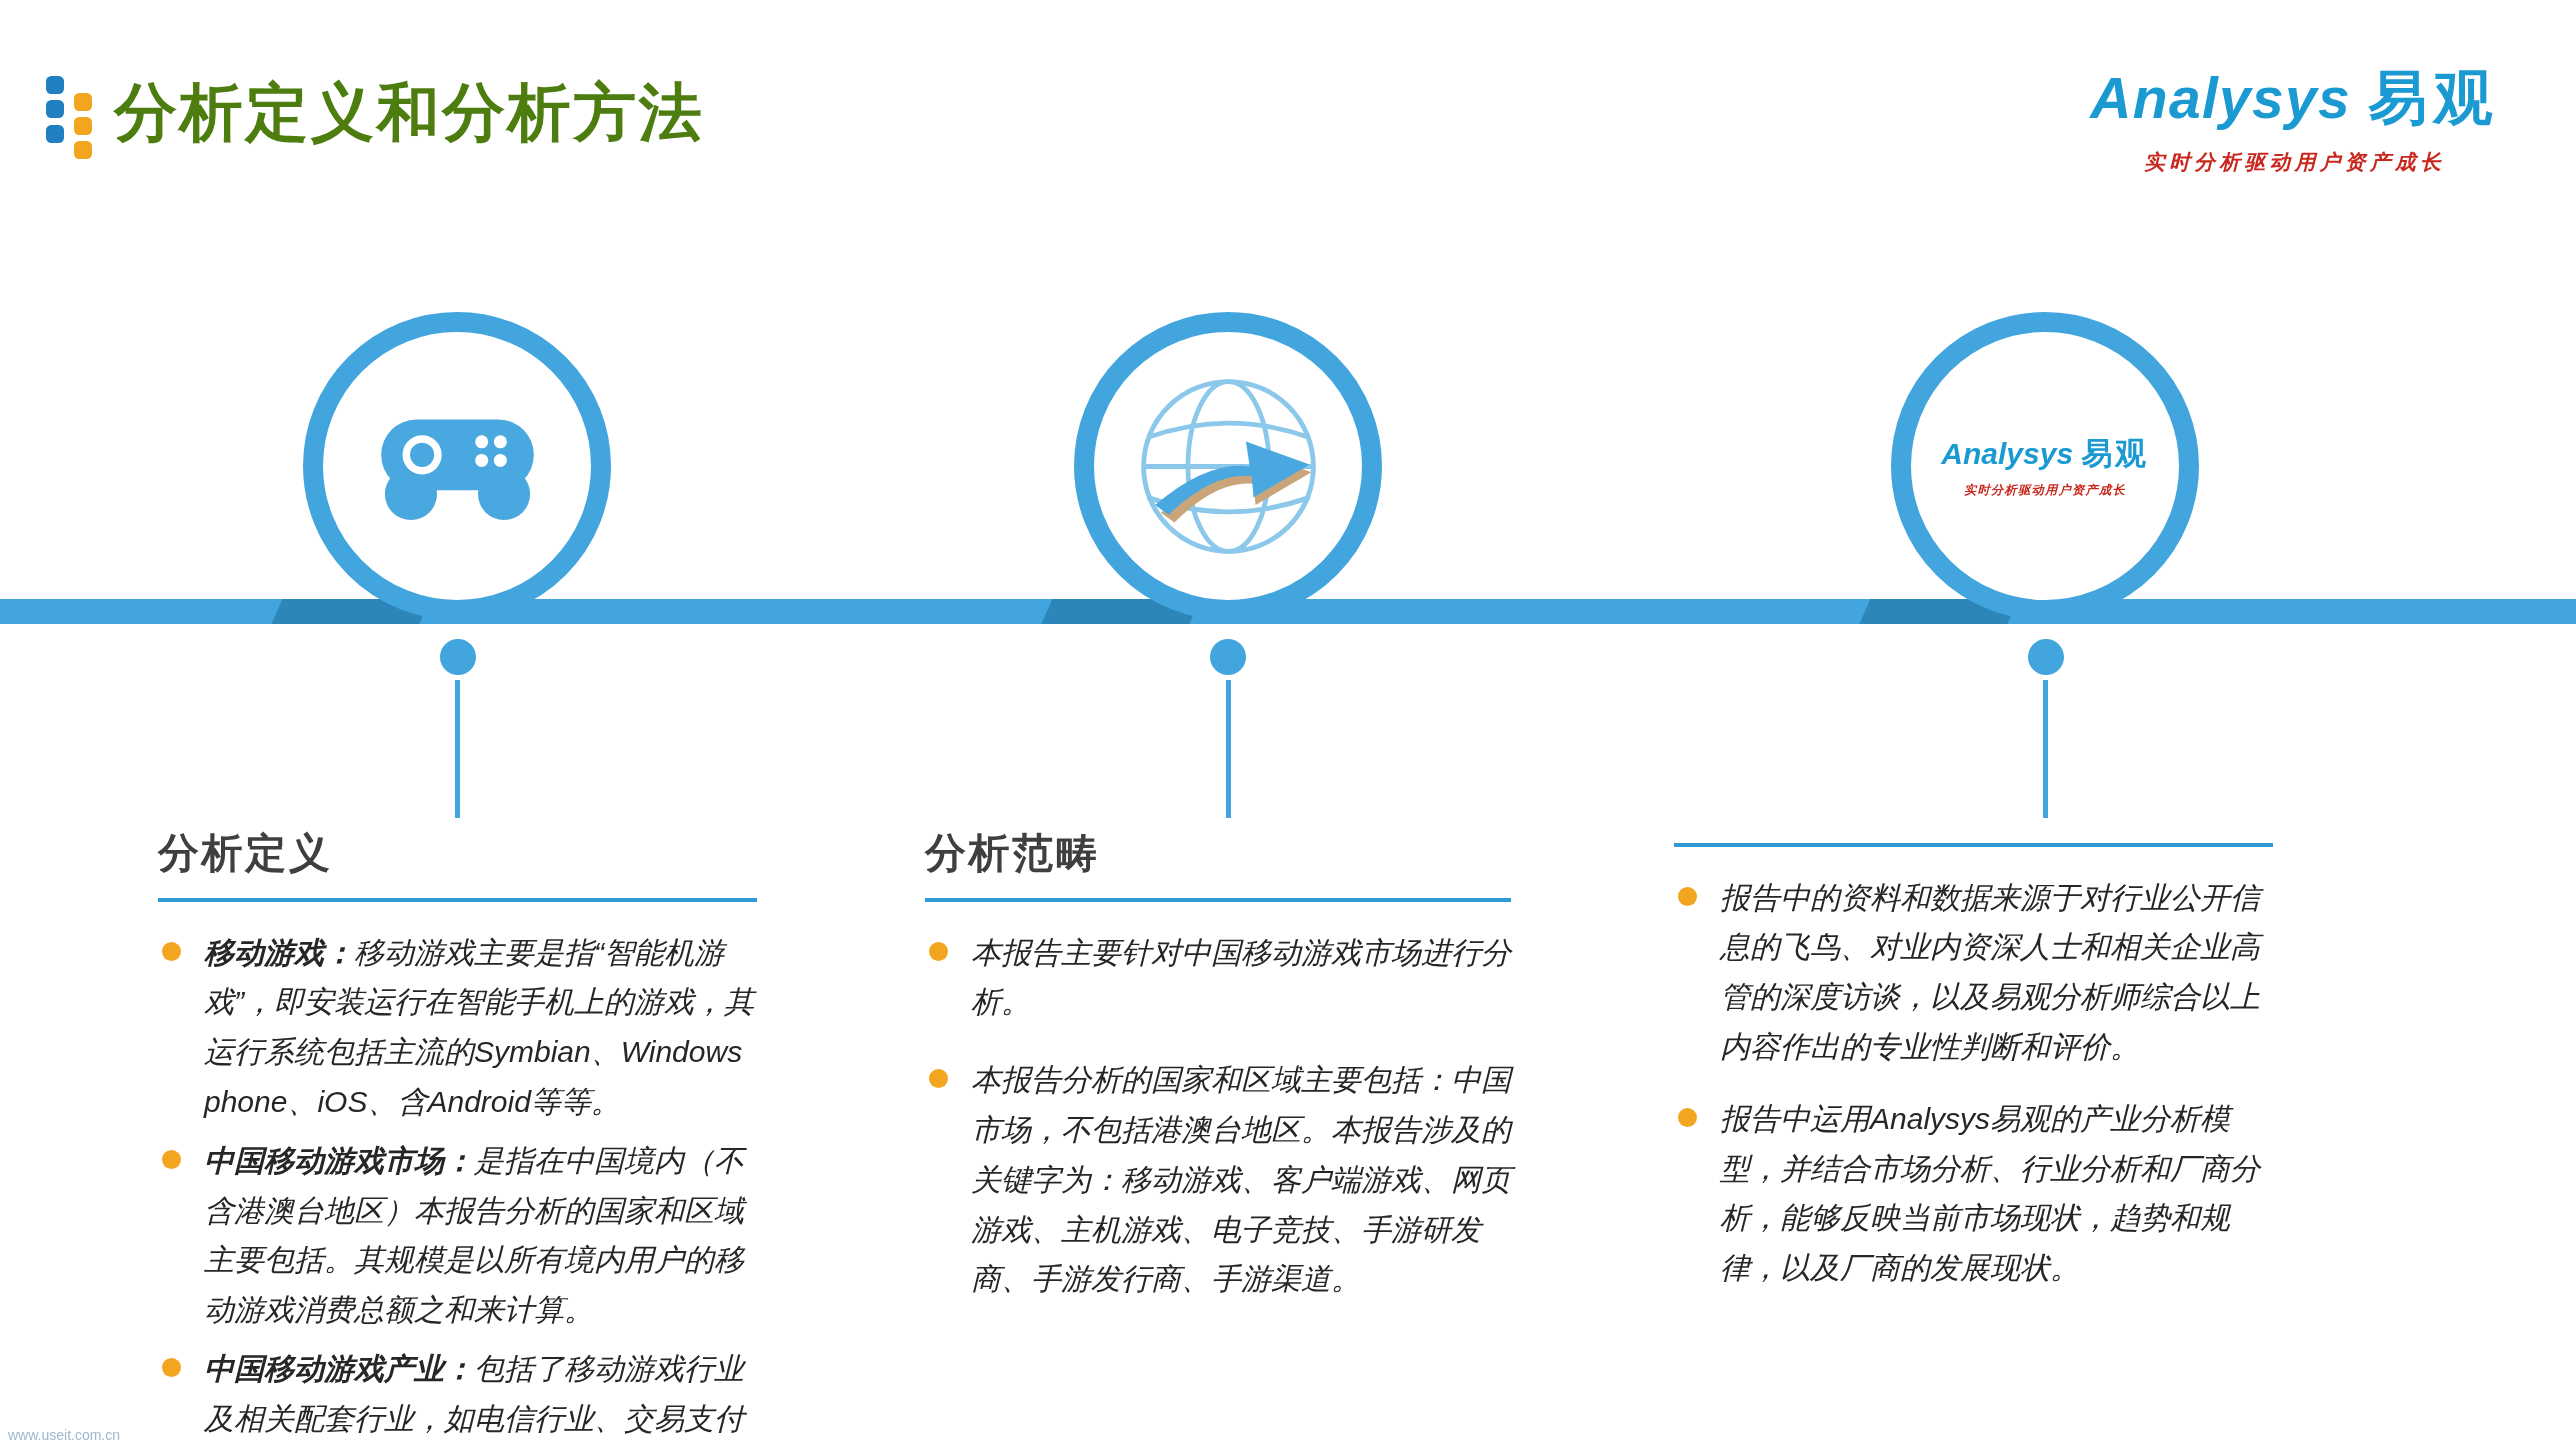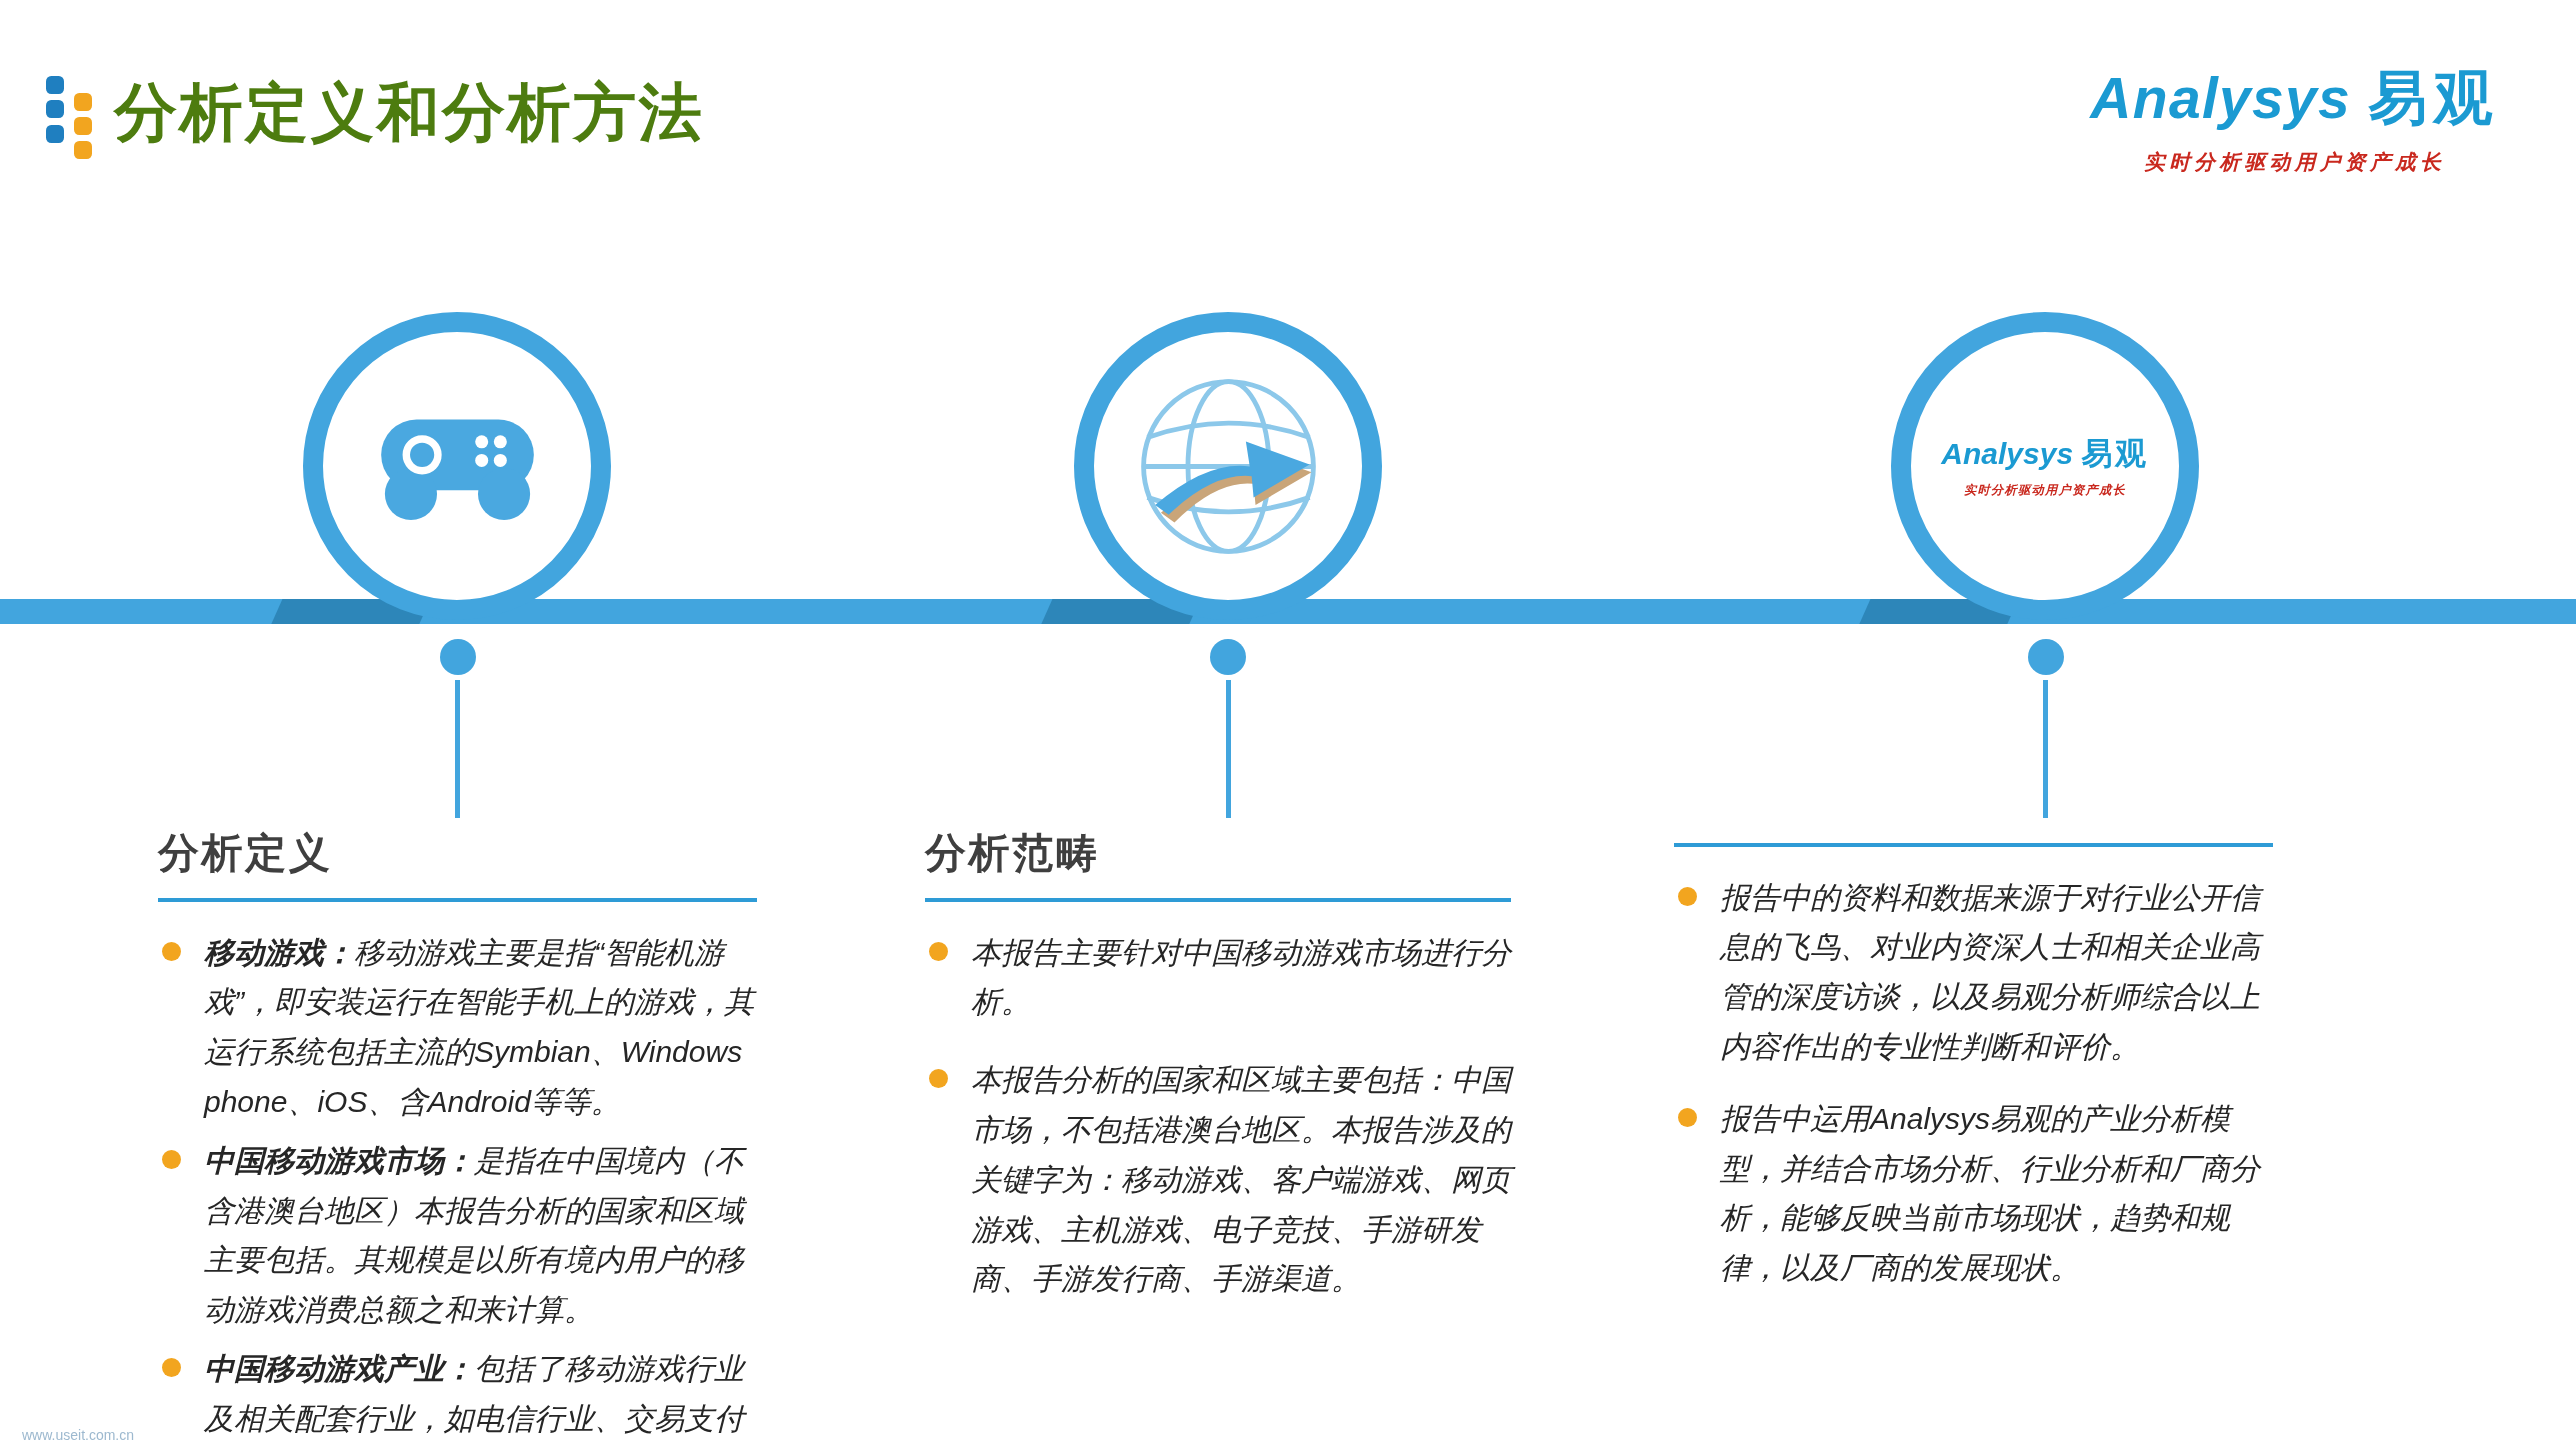--- a/index.html
+++ b/index.html
@@ -53,21 +53,21 @@
   .col{position:absolute;top:826px;}
   .col-heading{font-size:41px;font-weight:bold;color:#3f3f3f;text-align:left;letter-spacing:2.6px;}
   .col-underline{margin-top:16.7px;height:3.9px;background:#2e9bd6;width:100%;}
   .bullet-list{list-style:none;margin:26px 0 0 0;padding:0;}
   .bullet-item{position:relative;padding-left:46px;font-size:30px;line-height:1.66;color:#262626;margin-bottom:9px;font-style:italic;}
   .col2 .bullet-item{margin-bottom:28px;}
   .col3 .bullet-item{margin-bottom:22px;}
   .bullet-dot{position:absolute;left:3.9px;top:14px;width:19.3px;height:19.3px;border-radius:50%;background:#f2a51f;}
   .bullet-lead{font-weight:bold;}
 
-  .watermark{position:absolute;left:22px;bottom:6.4px;font-size:14px;color:#9db9cf;margin-top:44px;}
+  .watermark{position:absolute;left:8px;bottom:6.4px;font-size:14px;color:#9db9cf;margin-top:44px;}
 </style>
 </head>
 <body>
 
 <div class="slide">
 
   <div class="title-accent">
     <div class="accent-col blue">
       <div class="accent-dot"></div>
       <div class="accent-dot"></div>

